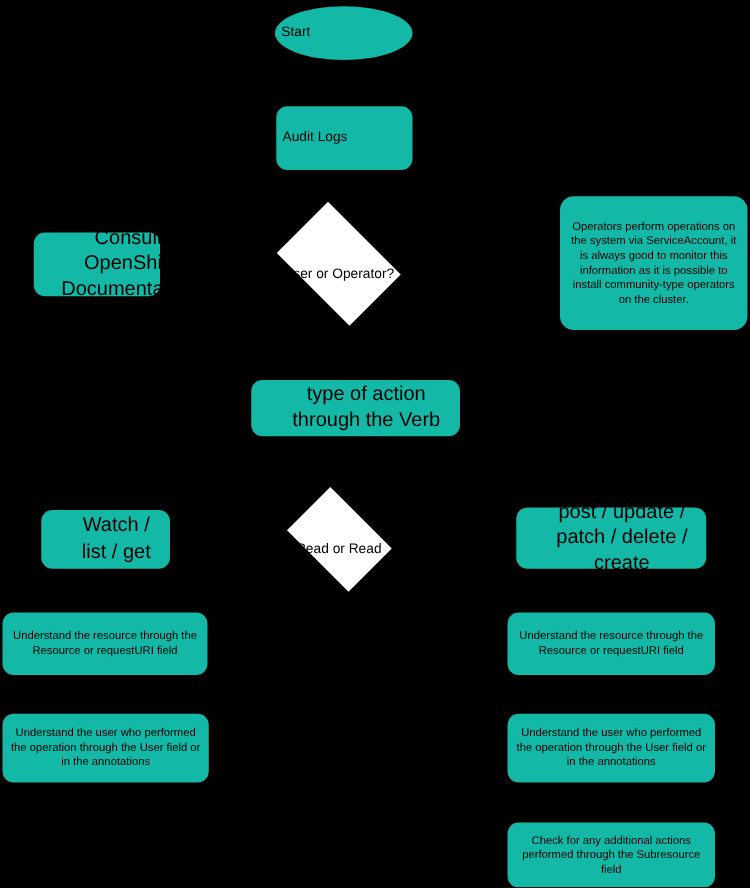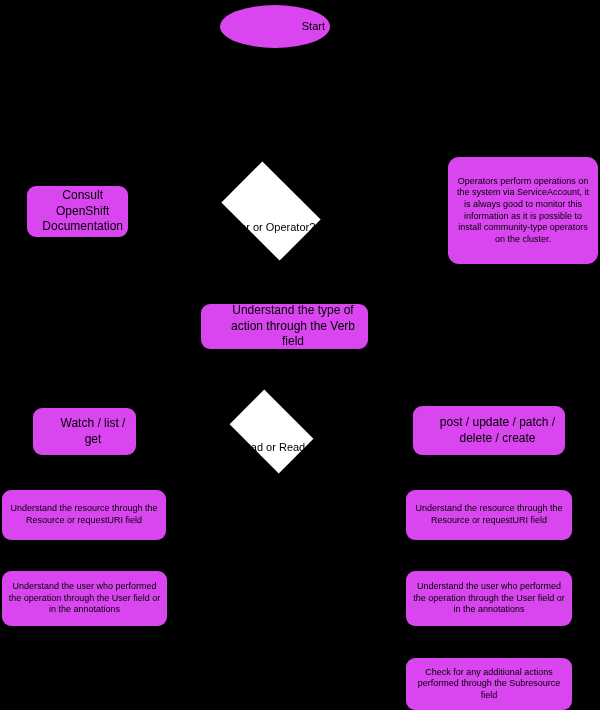--- a/index.html
+++ b/index.html
@@ -11,25 +11,25 @@
     position: relative;
     width: 600px;
     height: 710px;
     background: #000000;
     overflow: hidden;
     font-family: "Liberation Sans", sans-serif;
   }
   .node {
     position: absolute;
     box-sizing: border-box;
-    background: #d946ef;
+    background: #14b8a6;
     color: #000000;
     display: flex;
     align-items: center;
-    justify-content: flex-end;
+    justify-content: flex-start;
     text-align: center;
     line-height: 1.28;
     padding: 2px 5px;
   }
   .rounded {
     border-radius: 9px;
   }
   .ellipse {
     border-radius: 50%;
   }
@@ -44,43 +44,46 @@
   .diamond-shape {
     position: absolute;
     left: 50%;
     top: 50%;
     background: #ffffff;
     transform-origin: center center;
   }
   .diamond-label {
     position: absolute;
     left: 0;
-    top: 16px;
+    top: 8px;
     width: 100%;
     height: 100%;
     display: flex;
     align-items: center;
     justify-content: center;
     text-align: left;
     color: #000000;
     white-space: nowrap;
   }
   .fs-11 { font-size: 11px; }
-  .fs-10 { font-size: 12px; padding-left: 22px; }
+  .fs-10 { font-size: 16px; padding-left: 22px; }
   .fs-9  { font-size: 9px; }
 </style>
 </head>
 <body>
 
 <div id="canvas">
 
   <div class="node ellipse fs-11" style="left:220px; top:5px; width:110px; height:43px;">
     <span>Start</span>
   </div>
 
+  <div class="node rounded fs-11" style="left:221px; top:85px; width:109px; height:51px;">
+    <span>Audit Logs</span>
+  </div>
 
   <div class="diamond-wrap" style="left:212px; top:170px; width:118px; height:82px;">
     <div class="diamond-shape" style="width:58px; height:58px; margin-left:-29px; margin-top:-29px; transform: rotate(45deg) scale(1.42, 1.0);"></div>
     <div class="diamond-label fs-11">User or Operator?</div>
   </div>
 
   <div class="node note fs-9" style="left:448px; top:157px; width:150px; height:107px;">
     <span>Operators perform operations on the system via ServiceAccount, it is always good to monitor this information as it is possible to install community-type operators on the cluster.</span>
   </div>
 

